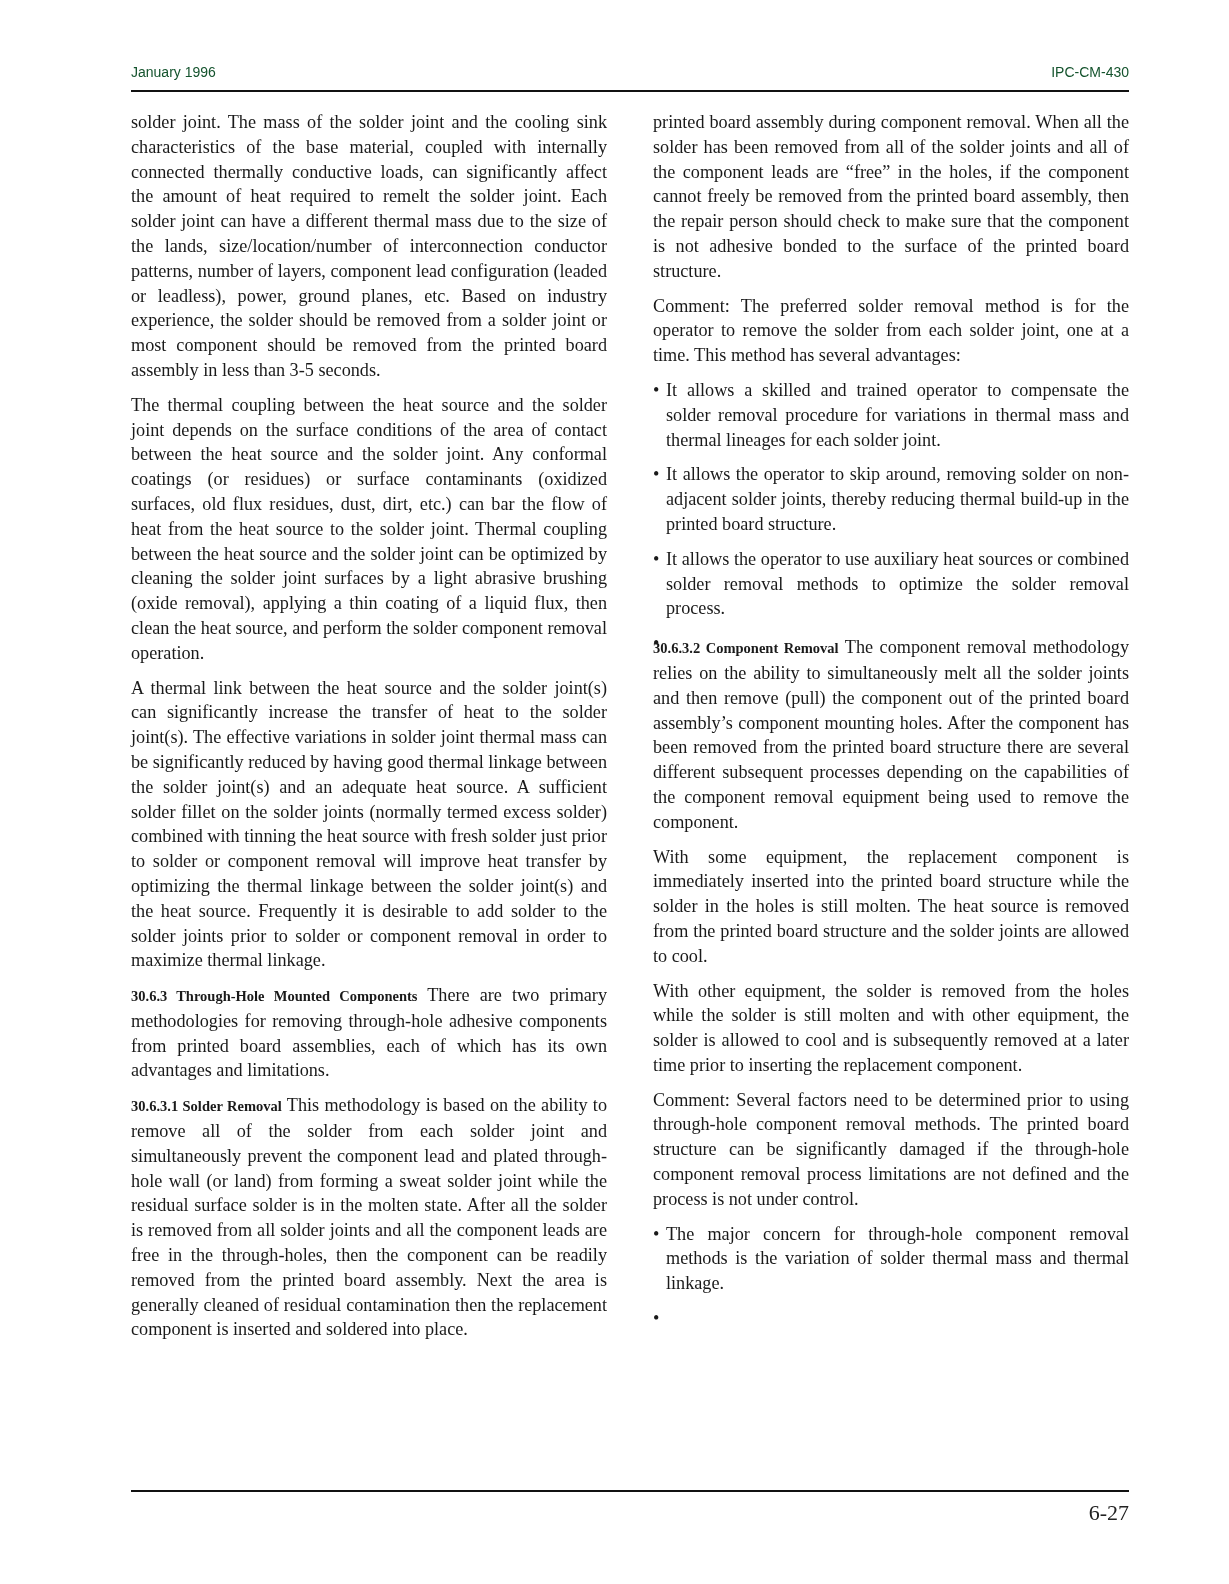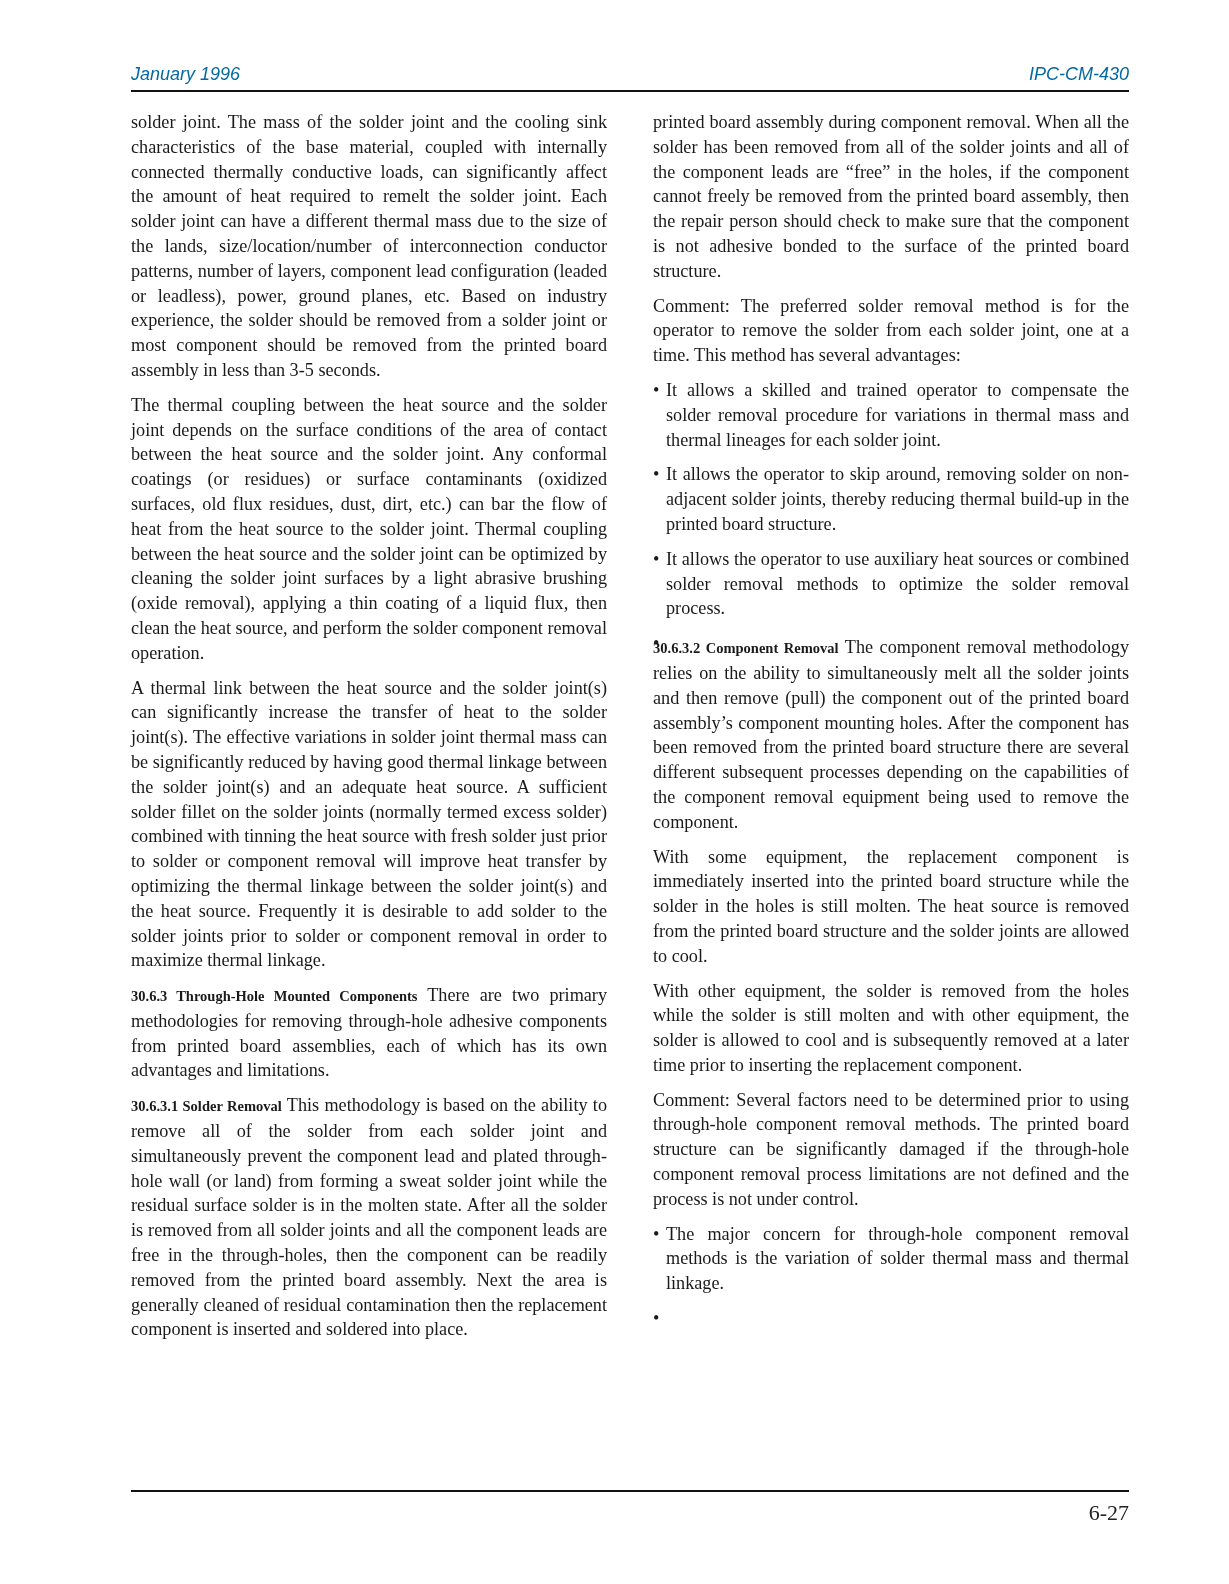--- a/index.html
+++ b/index.html
@@ -1,17 +1,17 @@
 <!DOCTYPE html>
 <html><head>
 <meta charset="utf-8">
 <style>
   html, body { margin: 0; padding: 0; background: #ffffff; }
   body { width: 1229px; height: 1584px; position: relative; overflow: hidden; color: #1a1a1a; }
-  .header { position: absolute; left: 131px; top: 64px; width: 998px; height: 22px; font-family: "Liberation Sans", sans-serif; font-size: 18px; color: #0369a1; font-style: italic; }
+  .header { position: absolute; left: 131px; top: 64px; width: 998px; height: 22px; font-family: "Liberation Sans", sans-serif; font-size: 14px; color: #14532d; }
   .header .left { position: absolute; left: 0; top: 0; }
   .header .right { position: absolute; right: 0; top: 0; }
   .rule-top { position: absolute; left: 131px; top: 90px; width: 998px; height: 2px; background: #111; }
   .rule-bottom { position: absolute; left: 131px; top: 1490px; width: 998px; height: 2px; background: #111; }
   .footer { position: absolute; right: 100px; top: 1500px; font-family: "Liberation Serif", serif; font-size: 22px; color: #222; }
   .col { position: absolute; top: 110px; width: 476px; font-family: "Liberation Serif", serif; font-size: 18.2px; line-height: 24.8px; text-align: justify; hyphens: manual; }
   .col-left { left: 131px; }
   .col-right { left: 653px; }
   .col p { margin: 0 0 10px 0; }
   .col .heading { font-family: Liberation Serif, serif; font-weight: bold; font-size: 14.5px; }

